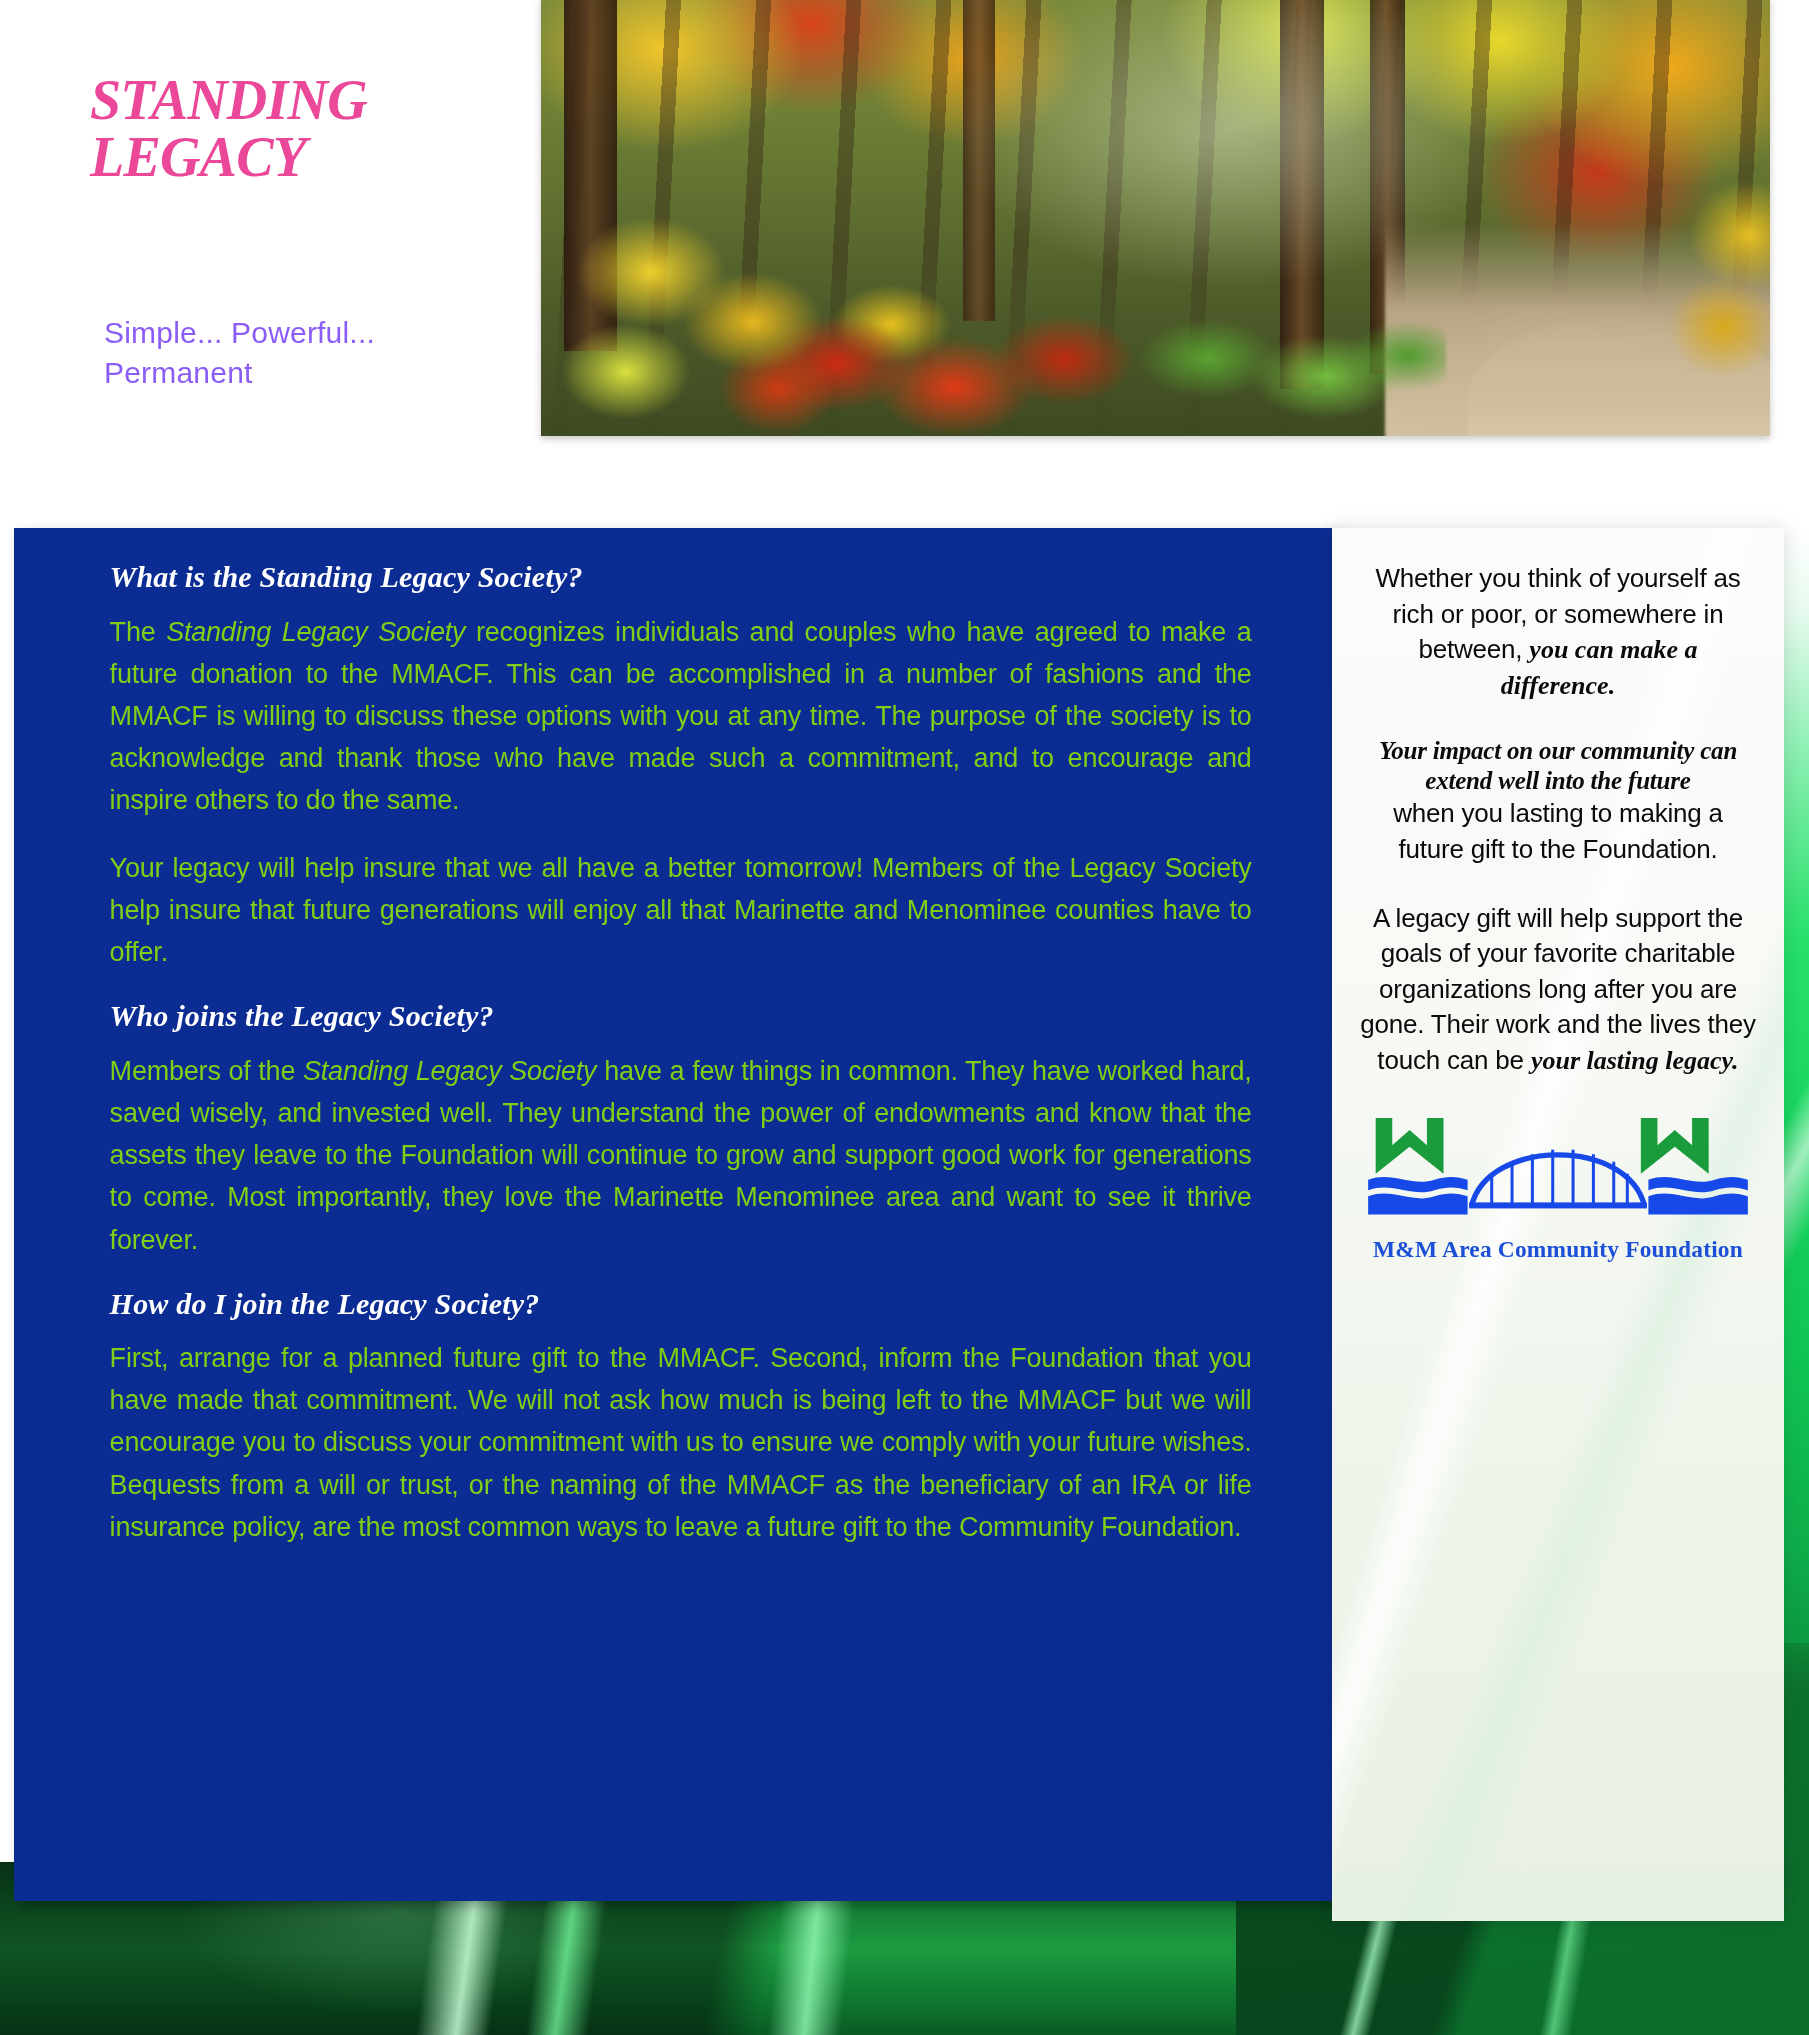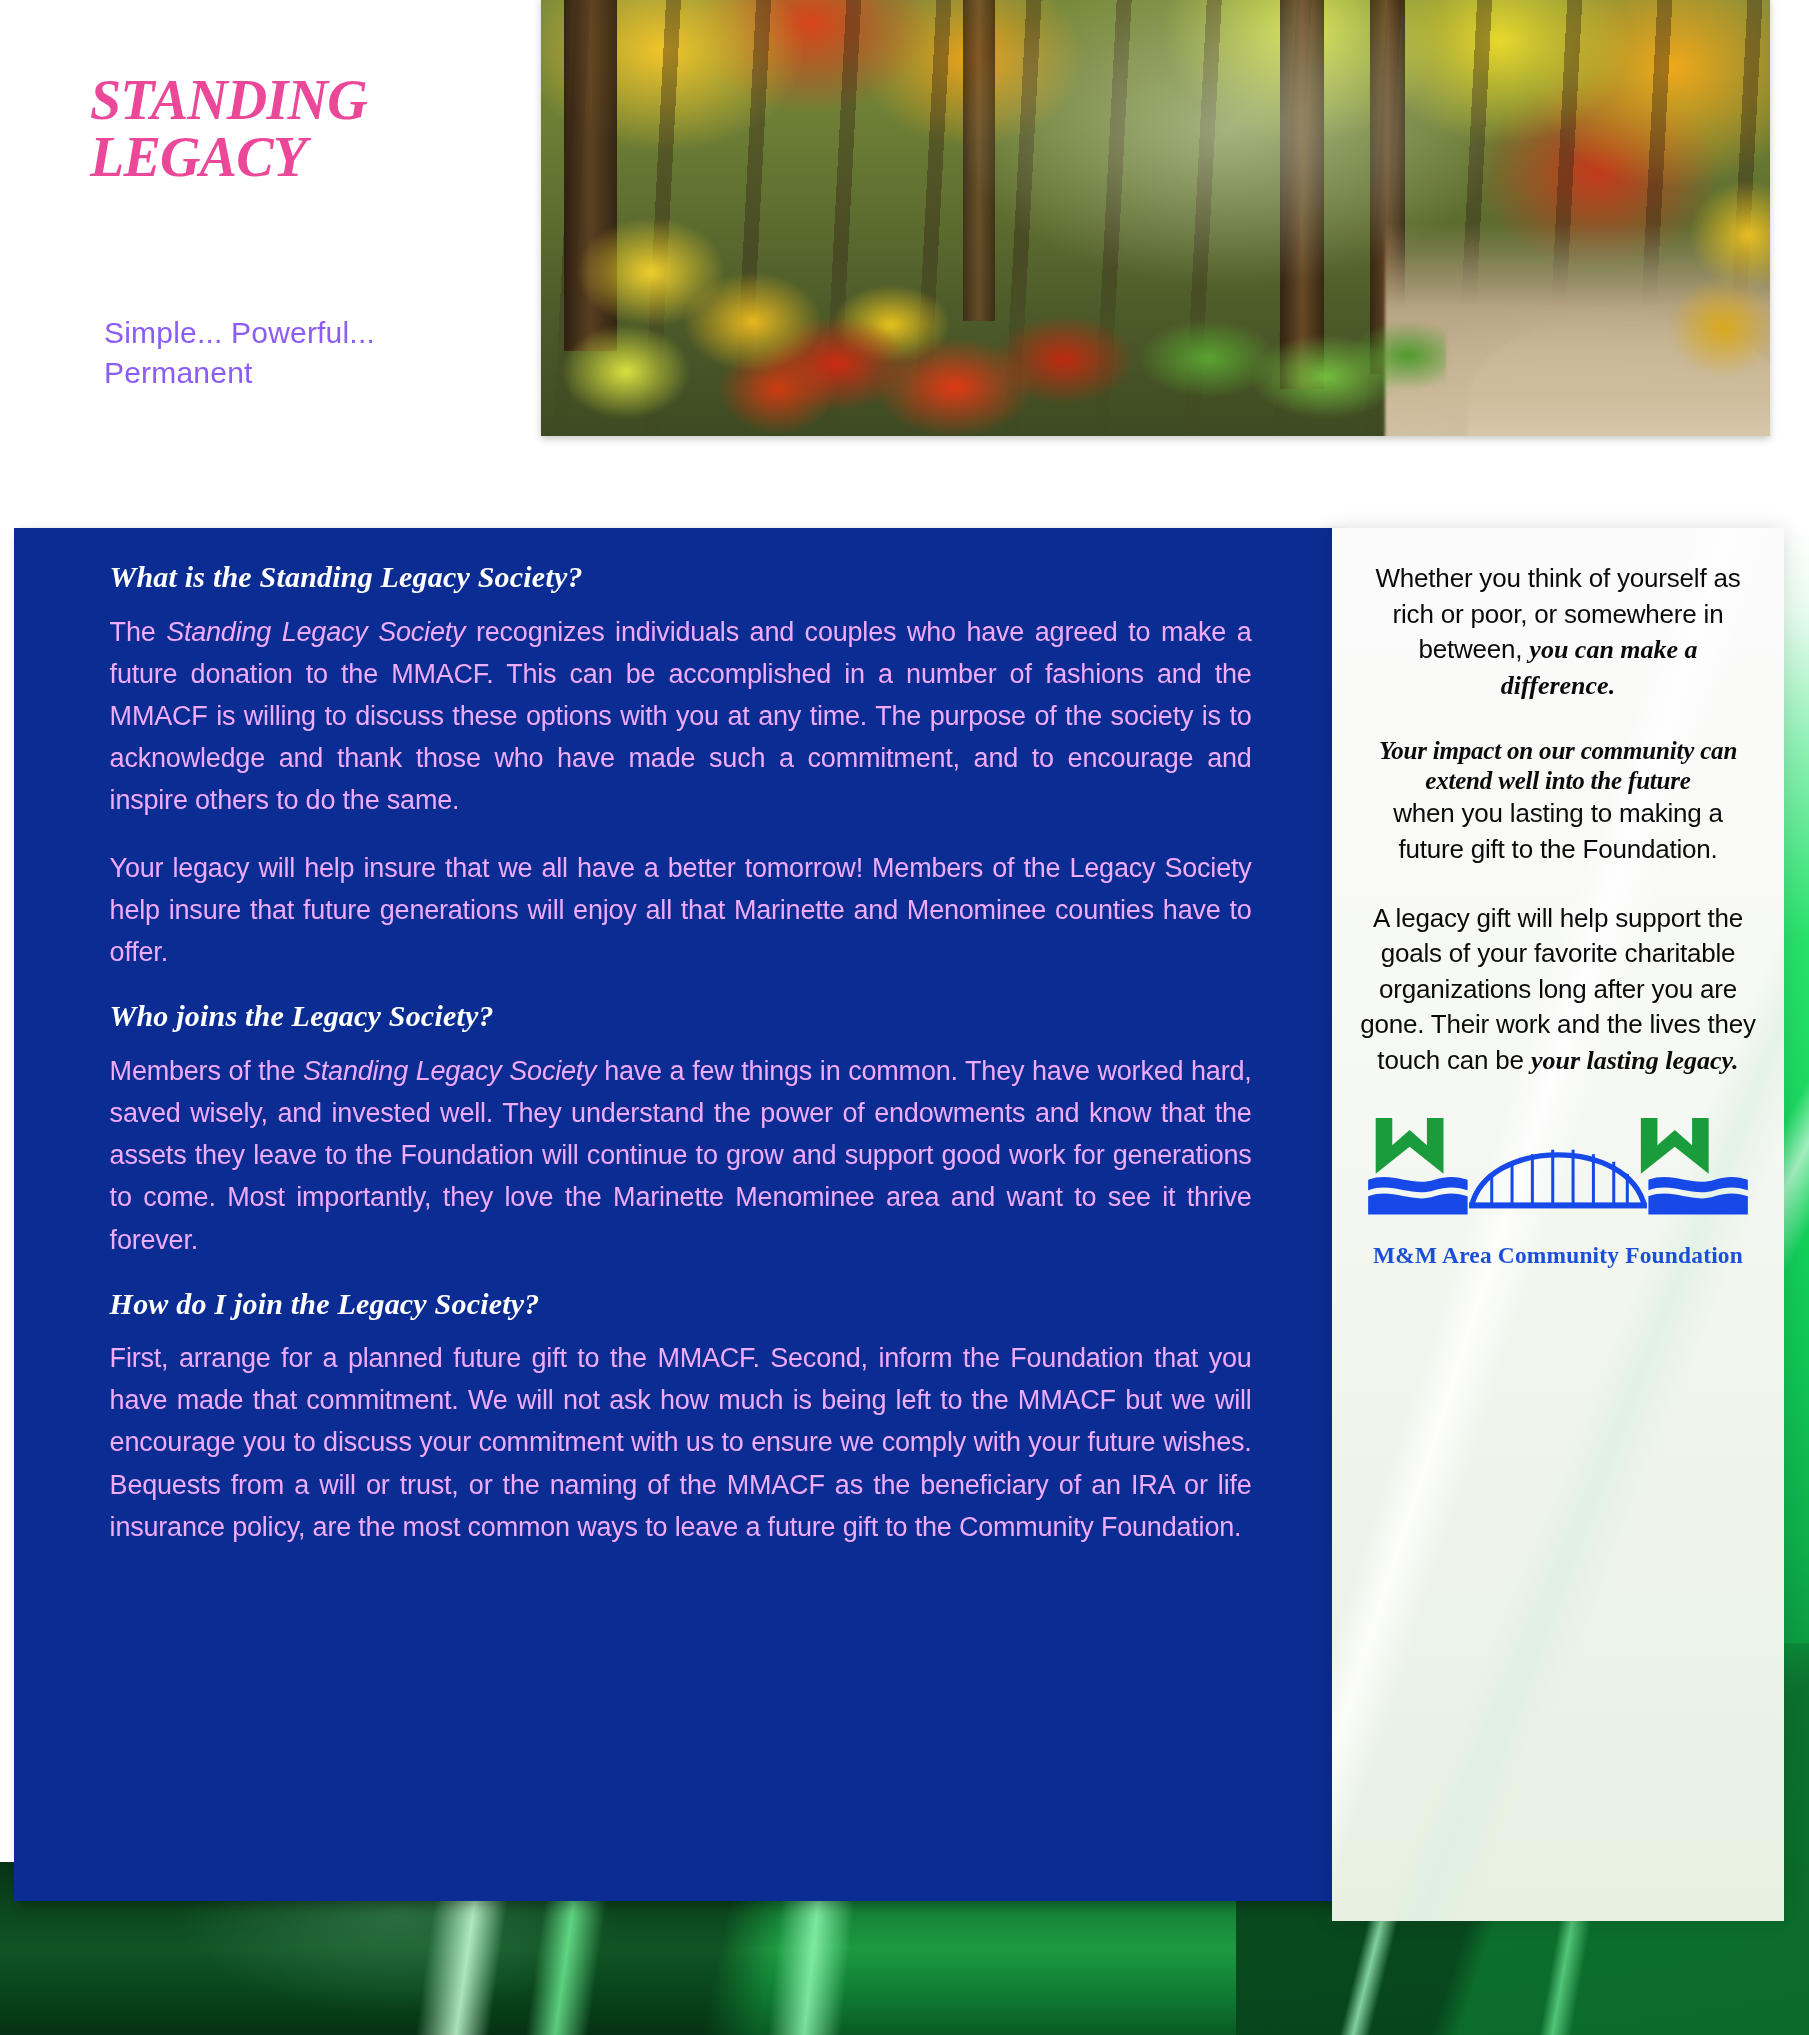--- a/index.html
+++ b/index.html
@@ -167,21 +167,21 @@
     box-shadow:4.5px 4.5px 10.6px rgba(0,0,0,.30);
   }
   .bp-inner{padding:32px 86px 0 96px;}
   .bp-heading{
     font-family:"Liberation Serif", serif;
     font-weight:bold;font-style:italic;
     font-size:30px;color:#ffffff;
     margin:0 0 16.6px 0;letter-spacing:0.2px;
   }
   .bp-para{
-    font-size:27px;line-height:1.56;color:#f0abfc;
+    font-size:27px;line-height:1.56;color:#84cc16;
     margin:0 0 26px 0;text-align:justify;font-weight:300;
     letter-spacing:-0.2px;
   }
   .bp-para.last{margin-bottom:0;}
   .em-i{font-style:italic;}
 
   
   #sidebar-card{
     position:absolute;left:1332px;top:528px;width:452px;height:1393px;
     background:linear-gradient(to bottom, #fbfbfb 0%, #f7f9f5 35%, #eef4ea 70%, #e7f1e2 100%);
@@ -208,21 +208,21 @@
     font-weight:bold;font-style:italic;
     font-size:25px;line-height:1.2;display:block;
   }
 
   
   #logo-block{position:relative;margin:30px 0 0 0;text-align:center;}
   #logo-svg{display:block;margin:0 auto;}
   #logo-wordmark{
     font-family:"Liberation Serif", serif;
     font-weight:bold;font-size:23.4px;color:#1b4fd8;
-    letter-spacing:0.2px;margin-top:17px;
+    letter-spacing:0.2px;margin-top:11px;
   }
   #contact-text{
     font-size:26px;line-height:1.37;color:#0a0a0a;
     font-weight:300;margin-top:32px;letter-spacing:-0.2px;
   }
 </style>
 </head>
 <body>
 
 <div id="green-bg">

